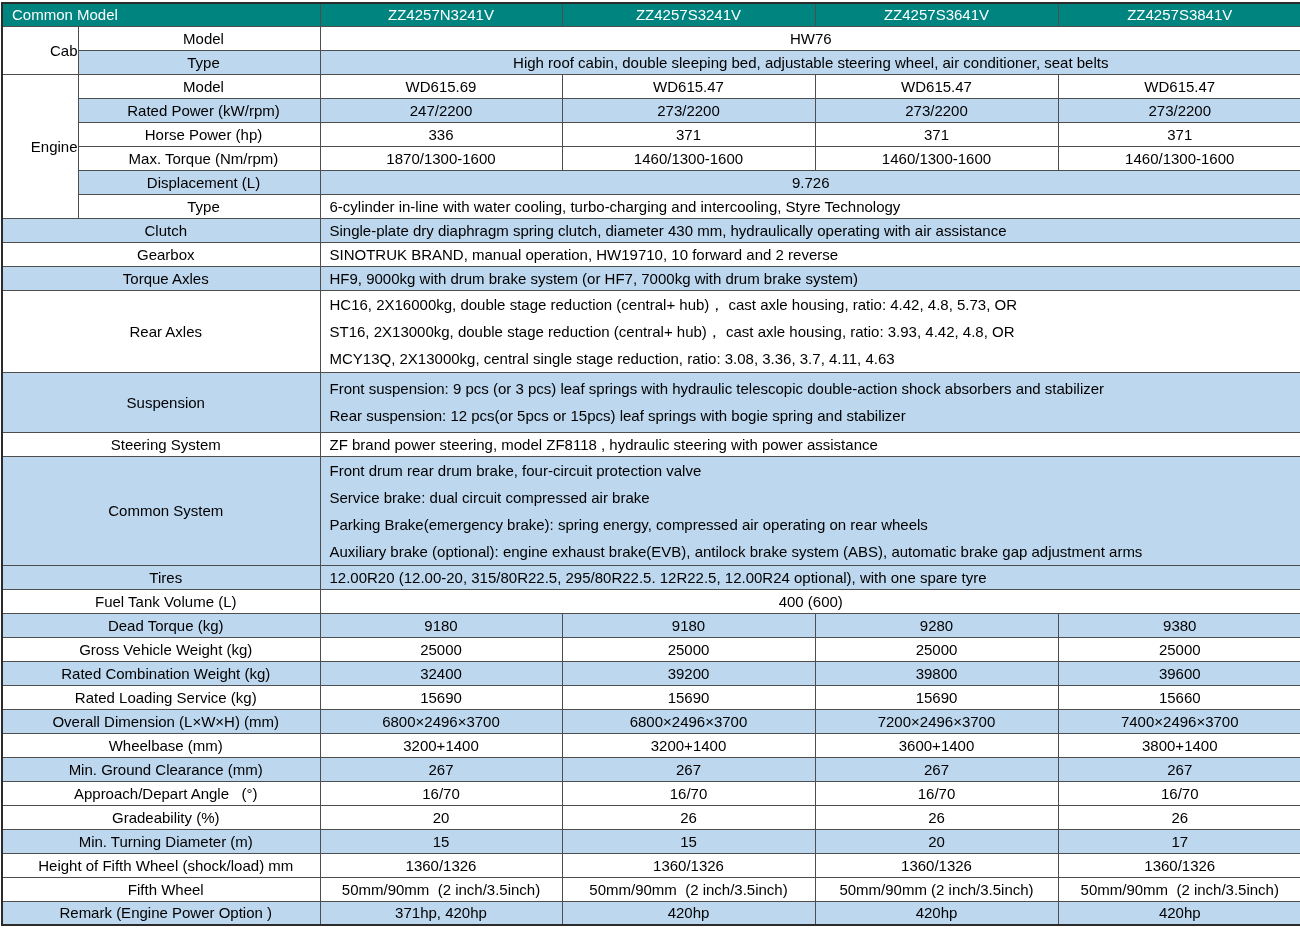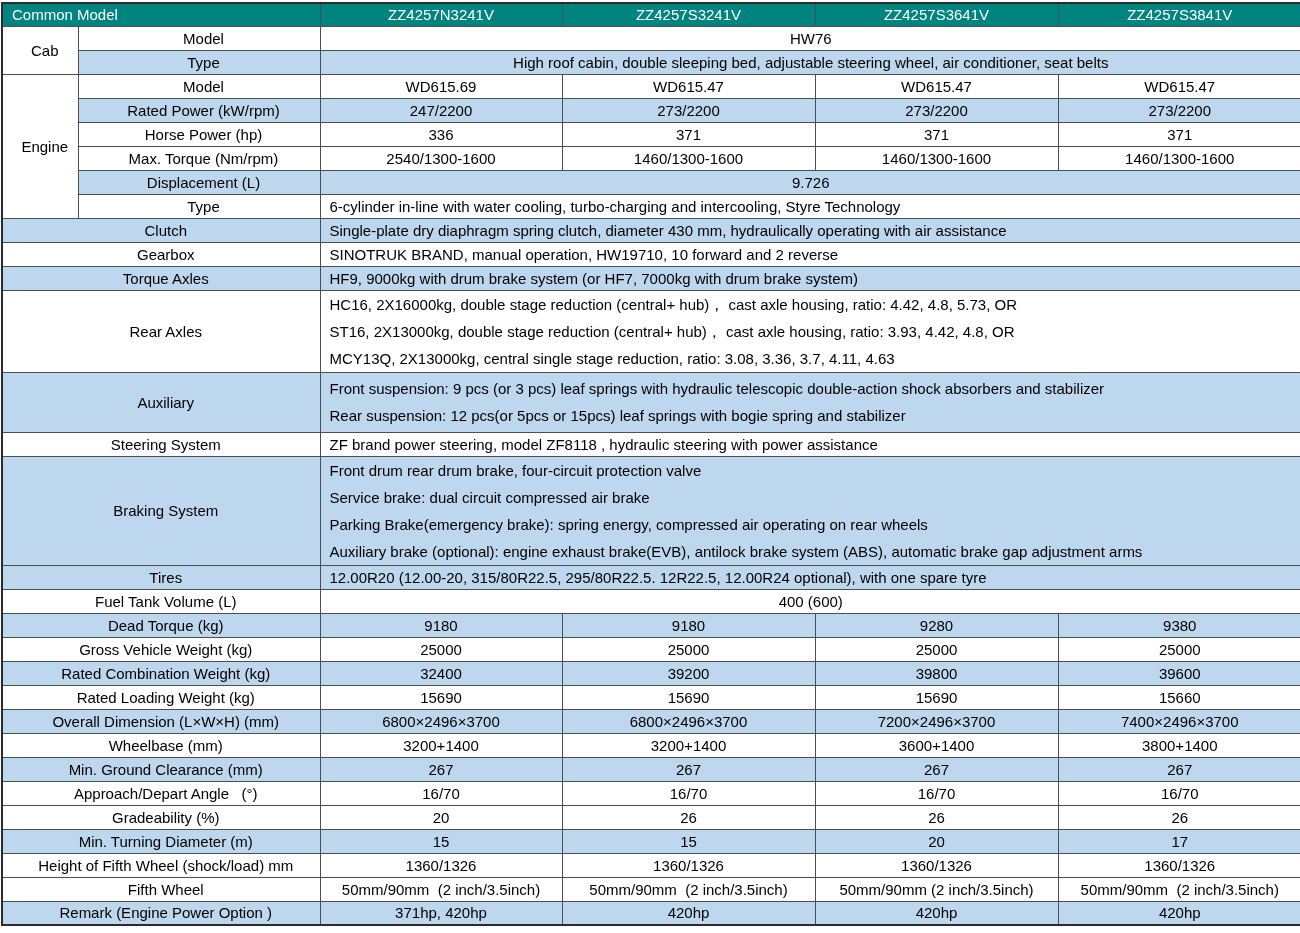--- a/index.html
+++ b/index.html
@@ -22,21 +22,21 @@
   tr { height: 24px; }
   thead tr { height: 23px; }
   thead th {
     background: var(--header-bg, #008480);
     color: var(--header-text, #ffffff);
     font-weight: 400;
     font-size: 15px;
   }
   th.hdr-label { text-align: left; padding-left: 9px; }
   th.hdr-model { text-align: center; }
-  td.cat { background: #ffffff; text-align: center; padding-left: 9px; white-space: nowrap; }
+  td.cat { background: #ffffff; text-align: right; padding-left: 9px; white-space: nowrap; }
   td.lbl { text-align: center; padding-left: 9px; white-space: nowrap; }
   td.val { text-align: center; white-space: nowrap; }
   td.span-val.left { text-align: left; padding-left: 9px; }
   td.span-val.center { text-align: center; }
   tr.blue td { background: var(--alt-bg, #BDD7EE); }
   tr.white td { background: #ffffff; }
   tr.blue td.cat, tr.white td.cat { background: #ffffff; }
   .line { line-height: 27px; white-space: nowrap; }
 </style>
 </head>
@@ -88,21 +88,21 @@
         </tr>
         <tr class="white">
           <td class="lbl">Horse Power (hp)</td>
           <td class="val">336</td>
           <td class="val">371</td>
           <td class="val">371</td>
           <td class="val">371</td>
         </tr>
         <tr class="white">
           <td class="lbl">Max. Torque (Nm/rpm)</td>
-          <td class="val">2540/1300-1600</td>
+          <td class="val">1870/1300-1600</td>
           <td class="val">1460/1300-1600</td>
           <td class="val">1460/1300-1600</td>
           <td class="val">1460/1300-1600</td>
         </tr>
         <tr class="blue">
           <td class="lbl">Displacement (L)</td>
           <td colspan="4" class="span-val center">9.726</td>
         </tr>
         <tr class="white">
           <td class="lbl">Type</td>
@@ -122,32 +122,32 @@
         </tr>
         <tr class="white" style="height: 81px;">
           <td class="lbl" colspan="2">Rear Axles</td>
           <td colspan="4" class="span-val left">
             <div class="line">HC16, 2X16000kg, double stage reduction (central+ hub)，&nbsp;cast axle housing, ratio: 4.42, 4.8, 5.73, OR</div>
             <div class="line">ST16, 2X13000kg, double stage reduction (central+ hub)，&nbsp;cast axle housing, ratio: 3.93, 4.42, 4.8, OR</div>
             <div class="line">MCY13Q, 2X13000kg, central single stage reduction, ratio: 3.08, 3.36, 3.7, 4.11, 4.63</div>
           </td>
         </tr>
         <tr class="blue" style="height: 60px;">
-          <td class="lbl" colspan="2">Auxiliary</td>
+          <td class="lbl" colspan="2">Suspension</td>
           <td colspan="4" class="span-val left">
             <div class="line">Front suspension: 9 pcs (or 3 pcs) leaf springs with hydraulic telescopic double-action shock absorbers and stabilizer</div>
             <div class="line">Rear suspension: 12 pcs(or 5pcs or 15pcs) leaf springs with bogie spring and stabilizer</div>
           </td>
         </tr>
         <tr class="white">
           <td class="lbl" colspan="2">Steering System</td>
           <td colspan="4" class="span-val left">ZF brand power steering, model ZF8118 , hydraulic steering with power assistance</td>
         </tr>
         <tr class="blue" style="height: 107px;">
-          <td class="lbl" colspan="2">Braking System</td>
+          <td class="lbl" colspan="2">Common System</td>
           <td colspan="4" class="span-val left">
             <div class="line">Front drum rear drum brake, four-circuit protection valve</div>
             <div class="line">Service brake: dual circuit compressed air brake</div>
             <div class="line">Parking Brake(emergency brake): spring energy, compressed air operating on rear wheels</div>
             <div class="line">Auxiliary brake (optional): engine exhaust brake(EVB), antilock brake system (ABS), automatic brake gap adjustment arms</div>
           </td>
         </tr>
         <tr class="blue">
           <td class="lbl" colspan="2">Tires</td>
           <td colspan="4" class="span-val left">12.00R20 (12.00-20, 315/80R22.5, 295/80R22.5. 12R22.5, 12.00R24 optional), with one spare tyre</td>
@@ -171,21 +171,21 @@
           <td class="val">25000</td>
         </tr>
         <tr class="blue">
           <td class="lbl" colspan="2">Rated Combination Weight (kg)</td>
           <td class="val">32400</td>
           <td class="val">39200</td>
           <td class="val">39800</td>
           <td class="val">39600</td>
         </tr>
         <tr class="white">
-          <td class="lbl" colspan="2">Rated Loading Weight (kg)</td>
+          <td class="lbl" colspan="2">Rated Loading Service (kg)</td>
           <td class="val">15690</td>
           <td class="val">15690</td>
           <td class="val">15690</td>
           <td class="val">15660</td>
         </tr>
         <tr class="blue">
           <td class="lbl" colspan="2">Overall Dimension (L×W×H) (mm)</td>
           <td class="val">6800×2496×3700</td>
           <td class="val">6800×2496×3700</td>
           <td class="val">7200×2496×3700</td>

